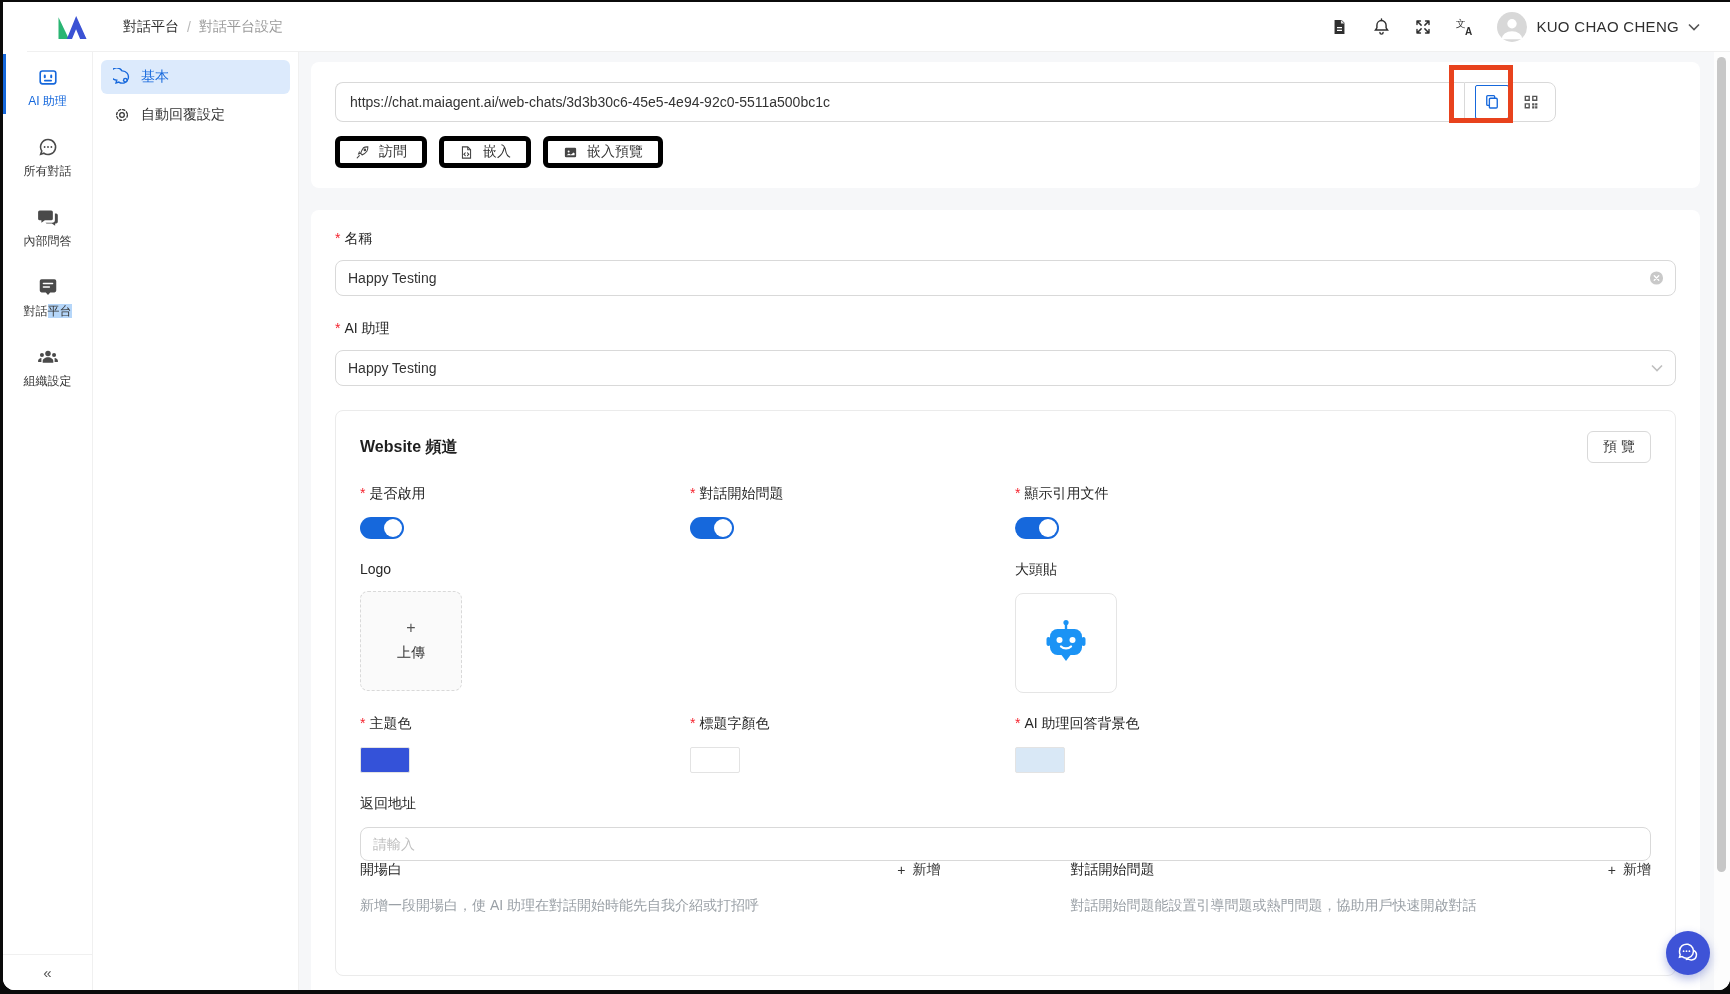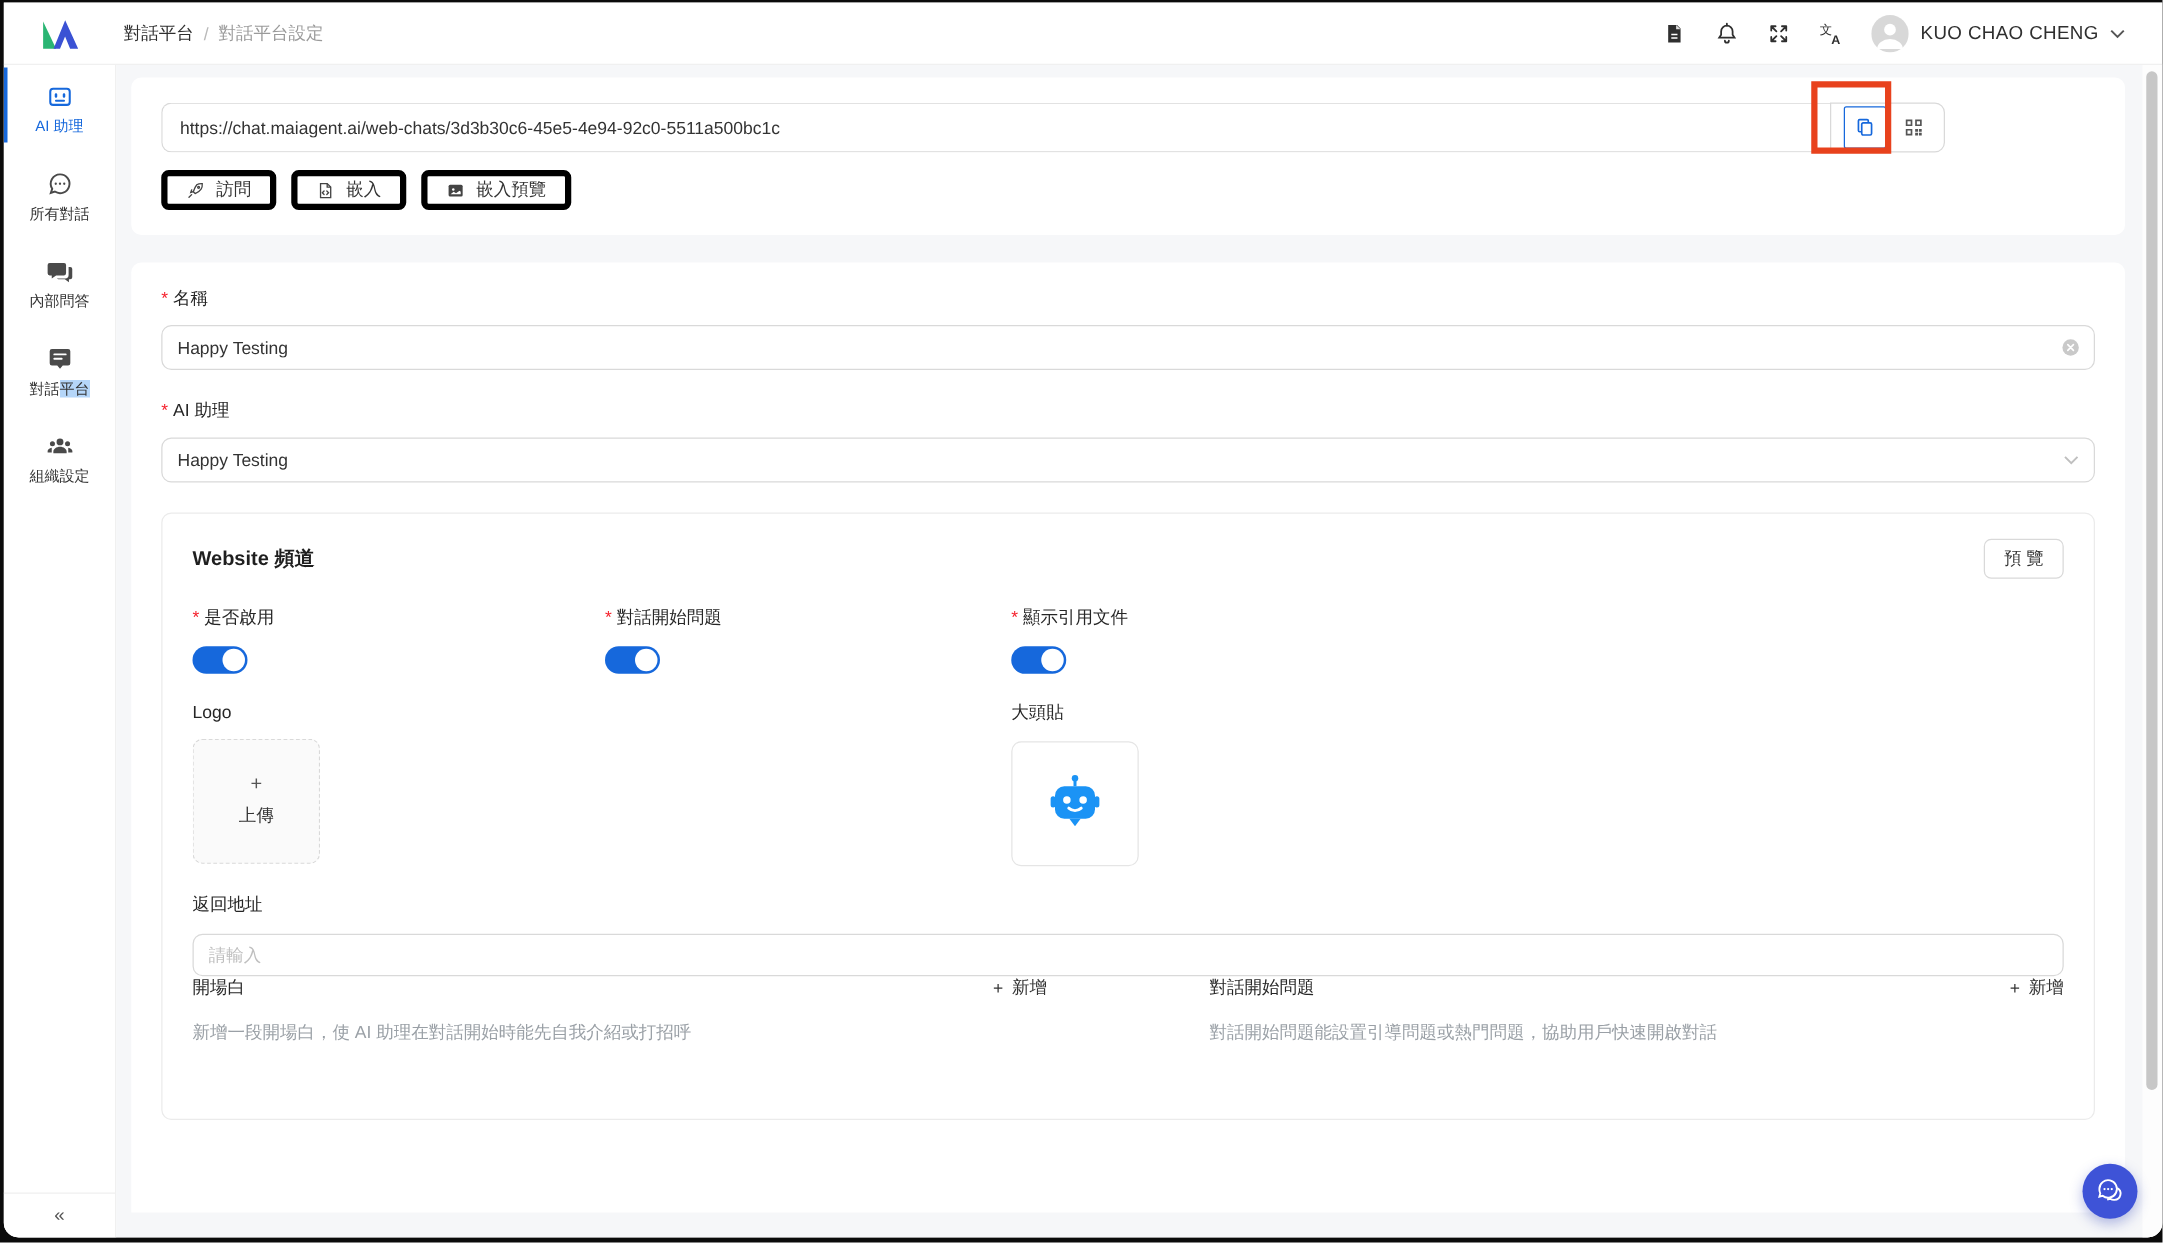--- a/index.html
+++ b/index.html
@@ -5,21 +5,21 @@
   * { box-sizing: border-box; margin: 0; padding: 0; }
   html,body { width:1730px; height:994px; }
   body {
     background:#0b0b0b;
     font-family:"Liberation Sans","DejaVu Sans",sans-serif;
     position:relative; overflow:hidden;
     color:#333;
   }
   .window {
     position:absolute; left:3px; top:2px; right:0; bottom:4px;
-    background:#fff; border-radius:0 0 12px 12px; overflow:hidden;
+    background:#fff; border-radius:0 0 12px 12px; overflow:hidden;padding-left:24px;
   }
   
   .header {
     height:50px; border-bottom:1px solid #f0f0f0; background:#fff;
     display:flex; align-items:center; position:relative; z-index:6;
   }
   .logo-wrap { width:90px; display:flex; justify-content:center; align-items:center; }
   .breadcrumb { display:flex; align-items:center; gap:8px; font-size:14px; margin-left:6px; }
   .bc-first { color:#2f2f2f; }
   .bc-sep { color:#b9b9b9; }
@@ -260,20 +260,41 @@
             </svg>
         </span>
         <span class="lbl">組織設定</span>
       </div>
 
       <div class="rail-collapse">
         <span>«</span>
       </div>
     </div>
 
+    <div class="subnav">
+      <div class="subnav-item active" style="background: rgb(220, 234, 252);">
+        <span>
+          <svg width="18" height="18" viewBox="0 0 24 24" fill="none" stroke="currentColor" stroke-width="1.8">
+              <path d="M12 3.8a8.2 8.2 0 1 0-7 12.5L4 20l3.8-1.2A8.2 8.2 0 1 0 12 3.8z" transform="scale(1)"></path>
+              <circle cx="16.4" cy="16.2" r="3.2" fill="currentColor" stroke="none"></circle>
+              <path d="M16.4 14.8v2.8M15 16.2h2.8" stroke="#e7f1fd" stroke-width="1.3"></path>
+            </svg>
+        </span>
+        <span>基本</span>
+      </div>
+      <div class="subnav-item">
+        <span>
+          <svg width="18" height="18" viewBox="0 0 24 24" fill="none" stroke="#333" stroke-width="1.7" stroke-linecap="round">
+              <circle cx="12" cy="12" r="3.1"></circle>
+              <circle cx="12" cy="12" r="7.2" stroke-dasharray="3.1 2.55"></circle>
+            </svg>
+        </span>
+        <span>自動回覆設定</span>
+      </div>
+    </div>
 
     <div class="content">
 
       <div class="card url-card">
         <div class="url-group">
           <input class="url-input" type="text" readonly="" value="https://chat.maiagent.ai/web-chats/3d3b30c6-45e5-4e94-92c0-5511a500bc1c" style="">
           <div class="url-addon">
             <button class="copy-btn" style="border-color: rgb(22, 104, 220);">
               <span>
                 <svg width="18" height="18" viewBox="0 0 24 24" fill="none" stroke="#1668dc" stroke-width="1.8">
@@ -402,20 +423,34 @@
                       <circle cx="17.5" cy="22" r="3" fill="#fff"></circle>
                       <circle cx="30.5" cy="22" r="3" fill="#fff"></circle>
                       <path d="M19 28.5c2.8 2.6 7.2 2.6 10 0" stroke="#fff" stroke-width="2.3" fill="none" stroke-linecap="round"></path>
                       <path d="M19.5 37h9l-4.5 6z" fill="#1b93f5"></path>
                     </svg>
                 </span>
               </div>
             </div>
           </div>
 
+          <div class="grid3">
+            <div>
+              <div class="cell-label"><span class="req">*</span><span>主題色</span></div>
+              <div class="swatch" style="background: rgb(52, 82, 217);"></div>
+            </div>
+            <div>
+              <div class="cell-label"><span class="req">*</span><span>標題字顏色</span></div>
+              <div class="swatch" style="background: rgb(255, 255, 255);"></div>
+            </div>
+            <div>
+              <div class="cell-label"><span class="req">*</span><span>AI 助理回答背景色</span></div>
+              <div class="swatch" style="background: rgb(217, 232, 246);"></div>
+            </div>
+          </div>
 
           <div>
             <div class="cell-label">返回地址</div>
             <input class="return-input" type="text" placeholder="請輸入" style="">
           </div>
 
           <div class="two-col">
             <div>
               <div class="col-head">
                 <span class="col-title">開場白</span>

